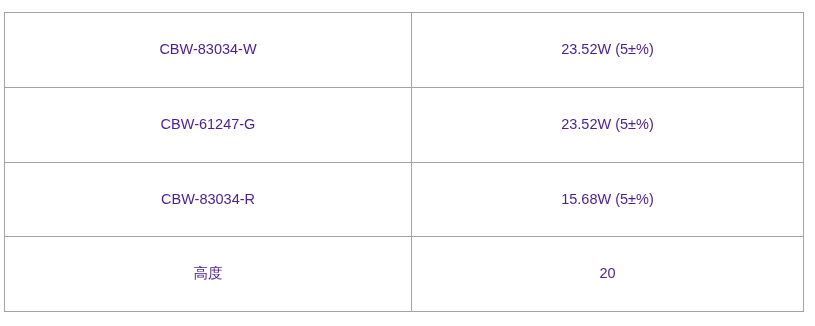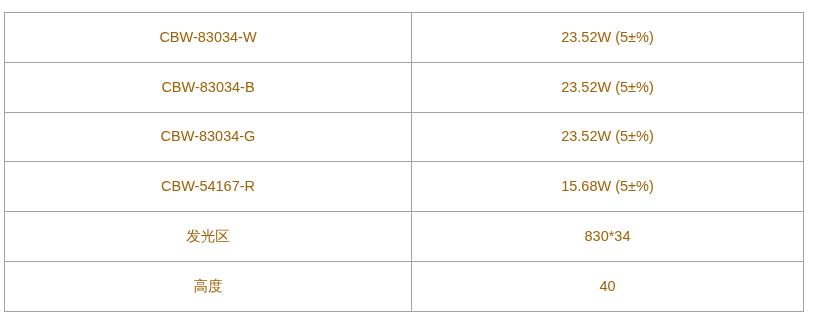--- a/index.html
+++ b/index.html
@@ -30,21 +30,21 @@
     border: 1px solid #a3a3a3;
   }
 
   table.spec-table col.col-name { width: 407px; }
   table.spec-table col.col-value { width: 392px; }
 
   table.spec-table td {
     border: 1px solid #a3a3a3;
     text-align: center;
     vertical-align: middle;
-    color: #a16207;
+    color: #4c1d95;
     font-size: 14.5px;
     line-height: 1.2;
     padding: 0 6px;
     height: 33.3px;
     font-weight: 400;
     white-space: nowrap;
   }
 
   table.spec-table td.cell-name {
     border-left: none;
@@ -67,34 +67,26 @@
     <colgroup>
       <col class="col-name">
       <col class="col-value">
     </colgroup>
     <tbody>
       <tr>
         <td class="cell-name">CBW-83034-W</td>
         <td class="cell-value">23.52W (5±%)</td>
       </tr>
       <tr>
-        <td class="cell-name">CBW-83034-B</td>
+        <td class="cell-name">CBW-61247-G</td>
         <td class="cell-value">23.52W (5±%)</td>
       </tr>
       <tr>
-        <td class="cell-name">CBW-83034-G</td>
-        <td class="cell-value">23.52W (5±%)</td>
-      </tr>
-      <tr>
-        <td class="cell-name">CBW-54167-R</td>
+        <td class="cell-name">CBW-83034-R</td>
         <td class="cell-value">15.68W (5±%)</td>
       </tr>
       <tr>
-        <td class="cell-name">发光区</td>
-        <td class="cell-value">830*34</td>
-      </tr>
-      <tr>
         <td class="cell-name">高度</td>
-        <td class="cell-value">40</td>
+        <td class="cell-value">20</td>
       </tr>
     </tbody>
   </table>
 </div>
 
 </body></html>

